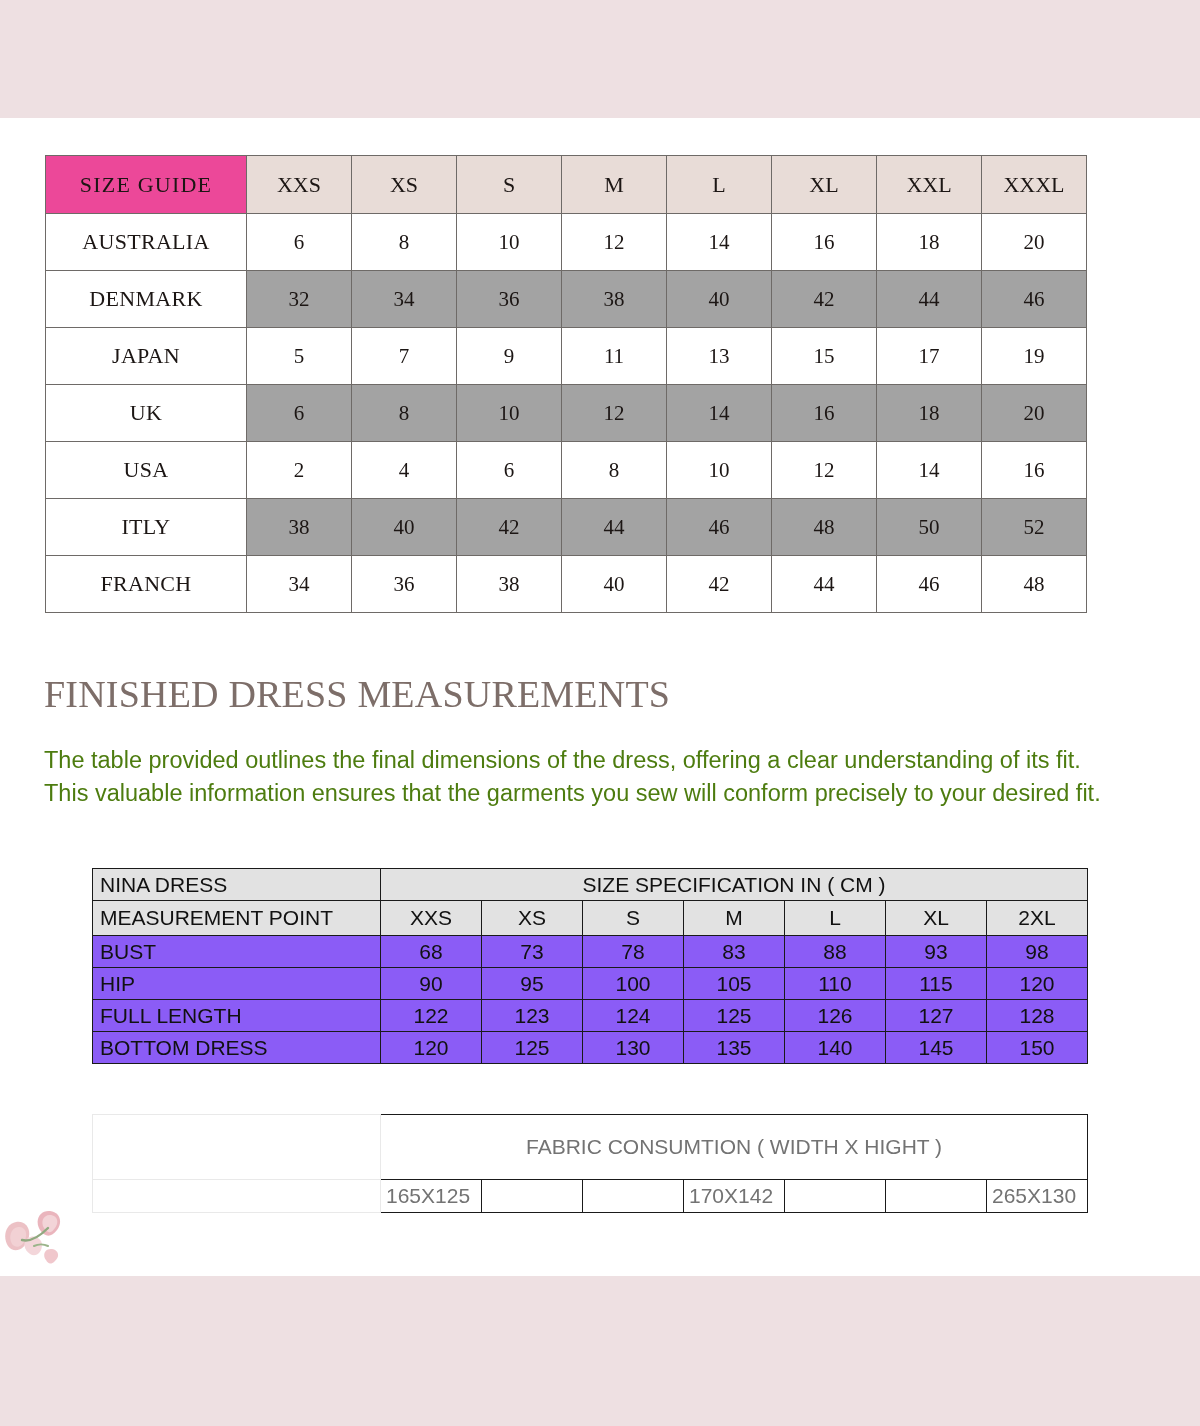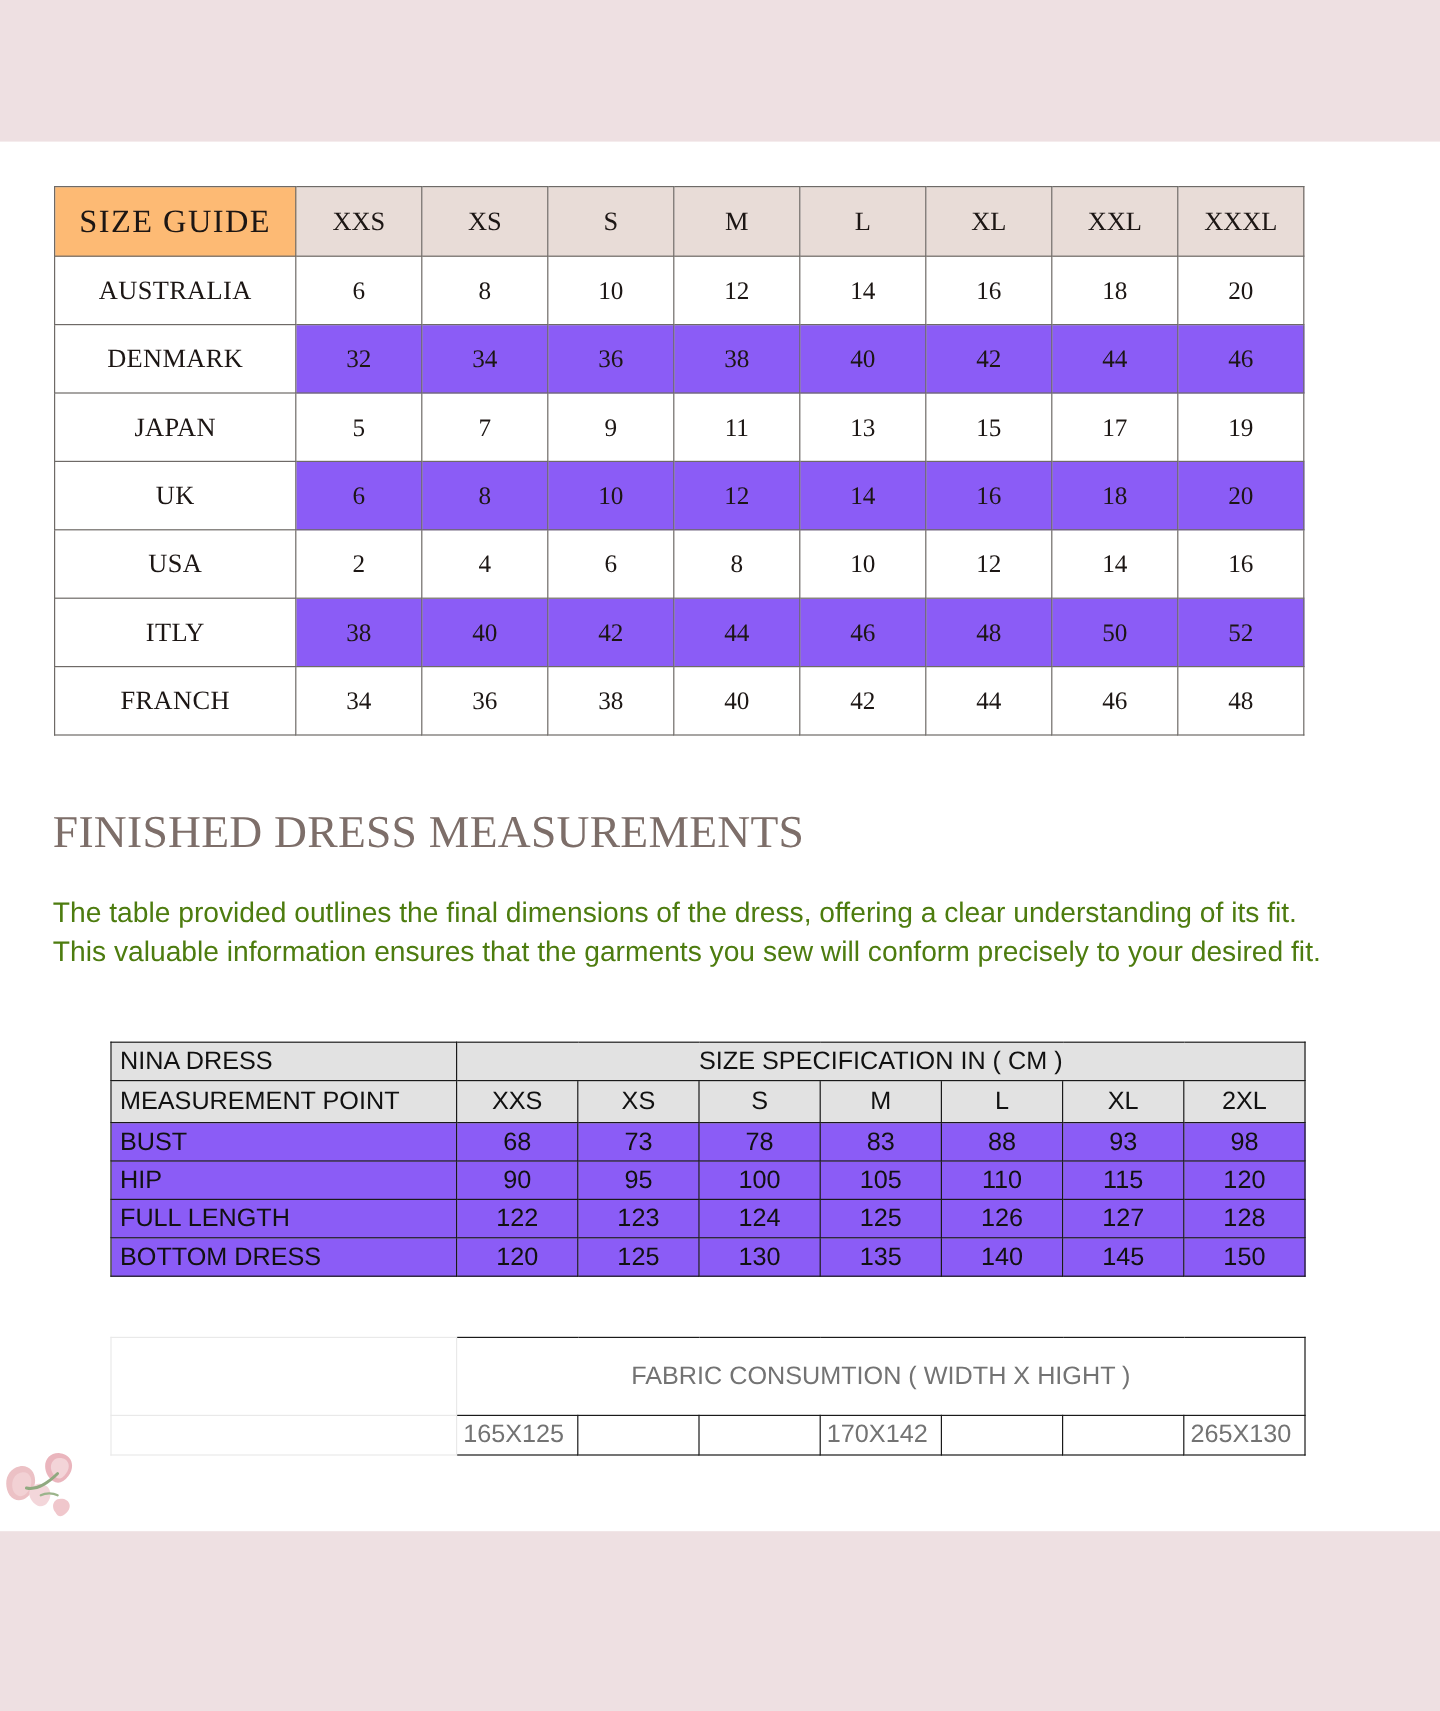--- a/index.html
+++ b/index.html
@@ -72,26 +72,26 @@
     font-size: 22px;
   }
   table.size-guide td.region {
     width: 200px;
     background: #ffffff;
     border-left: 1px solid #6e6a67;
     font-size: 22px;
     letter-spacing: 0.3px;
   }
   table.size-guide tr.head td.region {
-    background: #fdba74;
-    font-size: 27px;
+    background: #ec4899;
+    font-size: 22px;
     letter-spacing: 1.2px;
   }
   table.size-guide tr.shaded td.val {
-    background: #8b5cf6;
+    background: #a3a3a3;
   }
   table.size-guide tr.plain td.val {
     background: #ffffff;
   }
 
   
   .section-title {
     position: absolute;
     left: 44px;
     top: 672px;

